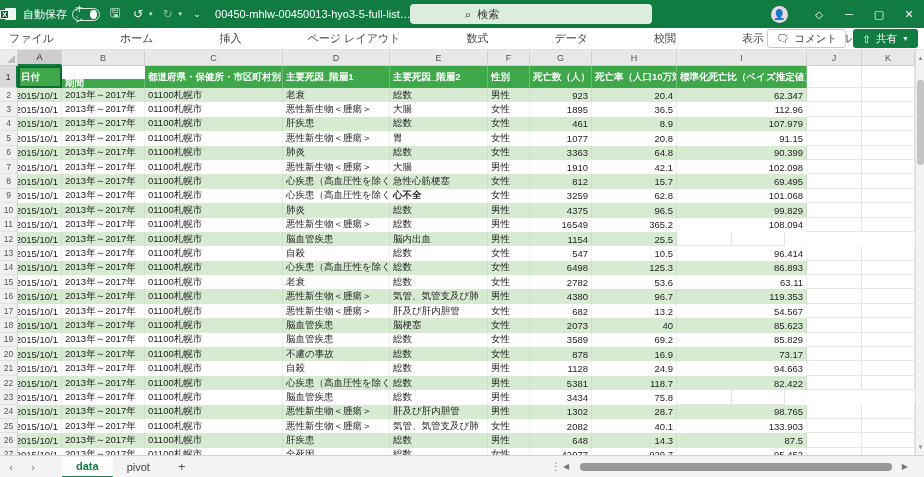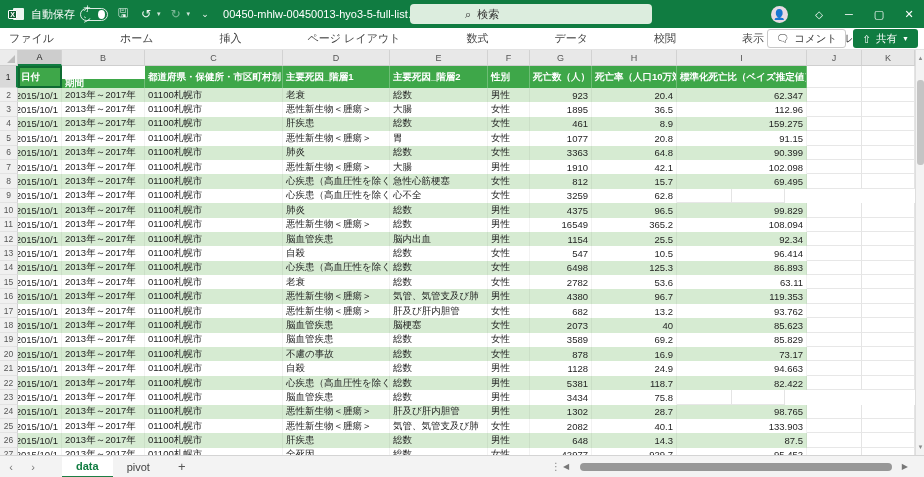--- a/index.html
+++ b/index.html
@@ -2,21 +2,21 @@
 <html><head>
 <meta charset="utf-8">
 <style>
   * { margin:0; padding:0; box-sizing:border-box; }
   html,body { width:924px; height:477px; overflow:hidden;
     font-family:"Liberation Sans","DejaVu Sans",sans-serif; background:#fff; }
 
   
   .titlebar { height:28px; background:#107C41; display:flex; align-items:center;
     position:relative; color:#fff; font-size:11px; }
-  .tb-left { display:flex; align-items:center; gap:7px; padding-left:8px; }
+  .tb-left { display:flex; align-items:center; gap:7px; }
   .excel-logo { width:16px; height:15px; display:inline-block; position:relative; }
   .excel-logo .pane { position:absolute; right:0; top:1px; width:11px; height:12px;
     background:#fff; opacity:.92; border-radius:1px; }
   .excel-logo .bar { position:absolute; left:0; top:3px; width:9px; height:9px;
     background:#0c5c30; border:1px solid #fff; border-radius:1px; font-size:7px;
     color:#fff; text-align:center; line-height:8px; font-weight:bold; }
   .autosave { display:flex; align-items:center; gap:5px; }
   .toggle { width:28px; height:13px; border:1px solid rgba(255,255,255,.85); border-radius:8px;
     display:flex; align-items:center; justify-content:flex-start; padding:0 2px; gap:2px; }
   .toggle .on-label { font-size:8px; }
@@ -231,21 +231,21 @@
         <div class="grow data-row banded">
           <div class="rn" style="width: 18px;">4</div>
           <div class="cell num" style="width: 44px;">2015/10/1</div>
           <div class="cell " style="width: 83px;">2013年～2017年</div>
           <div class="cell " style="width: 138px;">01100札幌市</div>
           <div class="cell " style="width: 107px;">肝疾患</div>
           <div class="cell " style="width: 98px;">総数</div>
           <div class="cell " style="width: 42px;">女性</div>
           <div class="cell num" style="width: 62px;">461</div>
           <div class="cell num" style="width: 85px;">8.9</div>
-          <div class="cell num" style="width: 130px;">159.275</div>
+          <div class="cell num" style="width: 130px;">107.979</div>
           <div class="cell empty" style="width: 55px;"></div>
           <div class="cell empty" style="width: 53px;"></div>
         </div>
         <div class="grow data-row">
           <div class="rn" style="width: 18px;">5</div>
           <div class="cell num" style="width: 44px;">2015/10/1</div>
           <div class="cell " style="width: 83px;">2013年～2017年</div>
           <div class="cell " style="width: 138px;">01100札幌市</div>
           <div class="cell " style="width: 107px;">悪性新生物＜腫瘍＞</div>
           <div class="cell " style="width: 98px;">胃</div>
@@ -297,24 +297,25 @@
           <div class="cell num" style="width: 130px;">69.495</div>
           <div class="cell empty" style="width: 55px;"></div>
           <div class="cell empty" style="width: 53px;"></div>
         </div>
         <div class="grow data-row">
           <div class="rn" style="width: 18px;">9</div>
           <div class="cell num" style="width: 44px;">2015/10/1</div>
           <div class="cell " style="width: 83px;">2013年～2017年</div>
           <div class="cell " style="width: 138px;">01100札幌市</div>
           <div class="cell " style="width: 107px;">心疾患（高血圧性を除く）</div>
-          <div class="cell " style="width: 98px;">心不全</div>
+          <div class="cell " style="width: 98px; font-weight: bold;">心不全</div>
           <div class="cell " style="width: 42px;">女性</div>
           <div class="cell num" style="width: 62px;">3259</div>
           <div class="cell num" style="width: 85px;">62.8</div>
+          <div class="cell num" style="width: 130px;">101.068</div>
           <div class="cell empty" style="width: 55px;"></div>
           <div class="cell empty" style="width: 53px;"></div>
         </div>
         <div class="grow data-row banded">
           <div class="rn" style="width: 18px;">10</div>
           <div class="cell num" style="width: 44px;">2015/10/1</div>
           <div class="cell " style="width: 83px;">2013年～2017年</div>
           <div class="cell " style="width: 138px;">01100札幌市</div>
           <div class="cell " style="width: 107px;">肺炎</div>
           <div class="cell " style="width: 98px;">総数</div>
@@ -342,21 +343,20 @@
         <div class="grow data-row banded">
           <div class="rn" style="width: 18px;">12</div>
           <div class="cell num" style="width: 44px;">2015/10/1</div>
           <div class="cell " style="width: 83px;">2013年～2017年</div>
           <div class="cell " style="width: 138px;">01100札幌市</div>
           <div class="cell " style="width: 107px;">脳血管疾患</div>
           <div class="cell " style="width: 98px;">脳内出血</div>
           <div class="cell " style="width: 42px;">男性</div>
           <div class="cell num" style="width: 62px;">1154</div>
           <div class="cell num" style="width: 85px;">25.5</div>
-          <div class="cell num" style="width: 130px;">92.34</div>
           <div class="cell empty" style="width: 55px;"></div>
           <div class="cell empty" style="width: 53px;"></div>
         </div>
         <div class="grow data-row">
           <div class="rn" style="width: 18px;">13</div>
           <div class="cell num" style="width: 44px;">2015/10/1</div>
           <div class="cell " style="width: 83px;">2013年～2017年</div>
           <div class="cell " style="width: 138px;">01100札幌市</div>
           <div class="cell " style="width: 107px;">自殺</div>
           <div class="cell " style="width: 98px;">総数</div>
@@ -412,21 +412,21 @@
         <div class="grow data-row">
           <div class="rn" style="width: 18px;">17</div>
           <div class="cell num" style="width: 44px;">2015/10/1</div>
           <div class="cell " style="width: 83px;">2013年～2017年</div>
           <div class="cell " style="width: 138px;">01100札幌市</div>
           <div class="cell " style="width: 107px;">悪性新生物＜腫瘍＞</div>
           <div class="cell " style="width: 98px;">肝及び肝内胆管</div>
           <div class="cell " style="width: 42px;">女性</div>
           <div class="cell num" style="width: 62px;">682</div>
           <div class="cell num" style="width: 85px;">13.2</div>
-          <div class="cell num" style="width: 130px;">93.762</div>
+          <div class="cell num" style="width: 130px;">54.567</div>
           <div class="cell empty" style="width: 55px;"></div>
           <div class="cell empty" style="width: 53px;"></div>
         </div>
         <div class="grow data-row banded">
           <div class="rn" style="width: 18px;">18</div>
           <div class="cell num" style="width: 44px;">2015/10/1</div>
           <div class="cell " style="width: 83px;">2013年～2017年</div>
           <div class="cell " style="width: 138px;">01100札幌市</div>
           <div class="cell " style="width: 107px;">脳血管疾患</div>
           <div class="cell " style="width: 98px;">脳梗塞</div>

